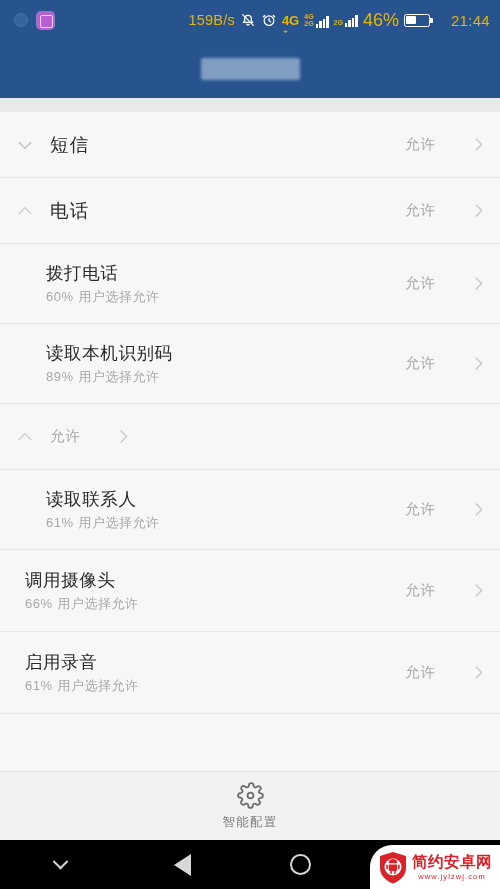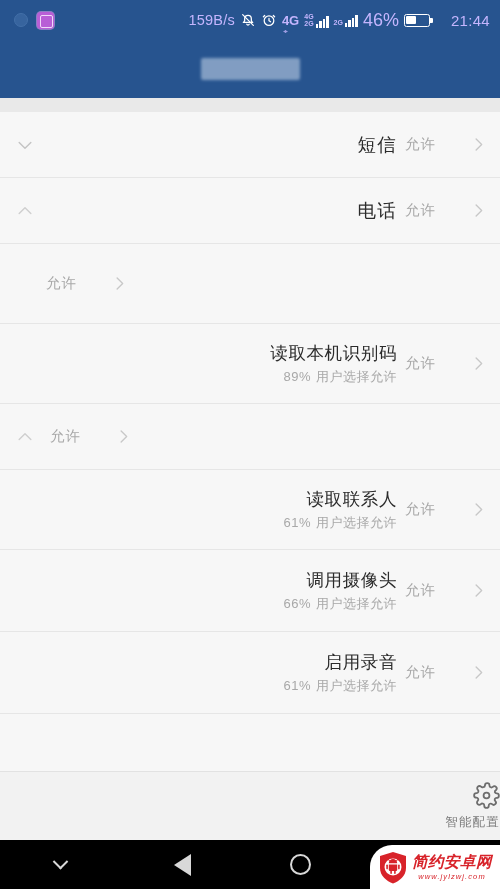--- a/index.html
+++ b/index.html
@@ -9,21 +9,21 @@
     background:#f7f7f7;
     overflow:hidden;
   }
   #screen { position:relative; width:500px; height:889px; overflow:hidden; }
 
   
   .statusbar {
     height:40px; background:#27548f;
     display:flex; align-items:center;
     padding:0 10px 0 14px;
-    color:#c4b5fd;
+    color:#eab308;
     gap:41px;
   }
   .sb-left { display:flex; align-items:center; gap:9px; }
   .sb-spacer { flex:1; }
   .sb-right { display:flex; align-items:center; gap:5px; }
   .sb-dot-icon {
     width:14px; height:14px; border-radius:50%;
     background:#3d6aa4; border:1px solid #4d79b0;
     opacity:.75;
   }
@@ -76,32 +76,32 @@
     background:#b8cbe2; opacity:.62;
     border-radius:2px;
     filter:blur(1.6px);
   }
   .gapband { height:14px; background:#e9e9e9; }
 
   
   .list {
     position:absolute; left:0; right:0;
     top:112px; bottom:118px;
-    background:#f7f7f7; overflow:hidden;text-align:right;
+    background:#f7f7f7; overflow:hidden;
   }
   .row {
     position:relative;
     display:flex; align-items:center;
     min-height:66px;
     background:#f7f7f7;
     border-bottom:1px solid #e6e6e6;
   }
   .row.group { min-height:66px; }
   .row.sub { min-height:80px; }
-  .row.plain { min-height:82px;padding-left:13px; }
+  .row.plain { min-height:82px; }
   .chev-cell {
     width:50px; flex:0 0 50px;
     display:flex; align-items:center; justify-content:center;
   }
   .chev-cell.empty { width:25px; flex:0 0 25px; }
   .row.sub .chev-cell { width:46px; flex:0 0 46px; }
   .labels { flex:1; min-width:0; padding-right:8px; }
   .label-main {
     font-size:17.5px; color:#2b2b2b; letter-spacing:.6px;
     line-height:22px; white-space:nowrap;
@@ -122,21 +122,21 @@
   }
   .cut-row { min-height:40px; border-bottom:none; overflow:hidden; }
   .cut-row .label-main { color:#2b2b2b; }
 
   
   .bottombar {
     position:absolute; left:0; right:0; bottom:49px;
     height:69px; background:#f2f2f2;
     border-top:1px solid #e2e2e2;
     display:flex; flex-direction:column;
-    align-items:flex-end; justify-content:center; gap:5px;
+    align-items:center; justify-content:center; gap:5px;
   }
   .bb-label { font-size:12.5px; color:#7b7b7b; letter-spacing:1.2px; }
 
   
   .navbar {
     position:absolute; left:0; right:0; bottom:0;
     height:49px; background:#000;
     display:flex; align-items:center;
   }
   .nav-btn { display:flex; align-items:center; justify-content:center; }
@@ -159,21 +159,20 @@
   }
 
   
   .watermark {
     position:absolute; right:0; bottom:0;
     width:130px; height:44px;
     background:#fff;
     border-top-left-radius:22px;
     display:flex; align-items:center; gap:4px;
     padding-left:8px;
-    font-style:italic;
   }
   .wm-shield {
     width:30px; height:33px; flex:0 0 30px;
     position:relative;
   }
   .wm-text { display:flex; flex-direction:column; line-height:1; }
   .wm-cn {
     font-size:15.5px; font-weight:bold; color:#d8232a;
     letter-spacing:.5px;
   }
@@ -276,20 +275,26 @@
       <div class="value">允许</div>
       <div class="arrow-cell">
         <svg class="ic" width="19" height="19" viewBox="0 0 24 24" fill="none" stroke="#c8c8c8" stroke-width="1.7" stroke-linecap="round" stroke-linejoin="round">
             <path d="M9 5l7 7-7 7"></path>
           </svg>
       </div>
     </div>
 
     <div class="row sub">
       <div class="chev-cell empty"></div>
+      <div class="labels">
+        <div class="label-main">拨打电话</div>
+        <div class="label-sub">
+          <span class="pct">60%</span><span>用户选择允许</span>
+        </div>
+      </div>
       <div class="value">允许</div>
       <div class="arrow-cell">
         <svg class="ic" width="19" height="19" viewBox="0 0 24 24" fill="none" stroke="#c8c8c8" stroke-width="1.7" stroke-linecap="round" stroke-linejoin="round">
             <path d="M9 5l7 7-7 7"></path>
           </svg>
       </div>
     </div>
 
     <div class="row sub">
       <div class="chev-cell empty"></div>

